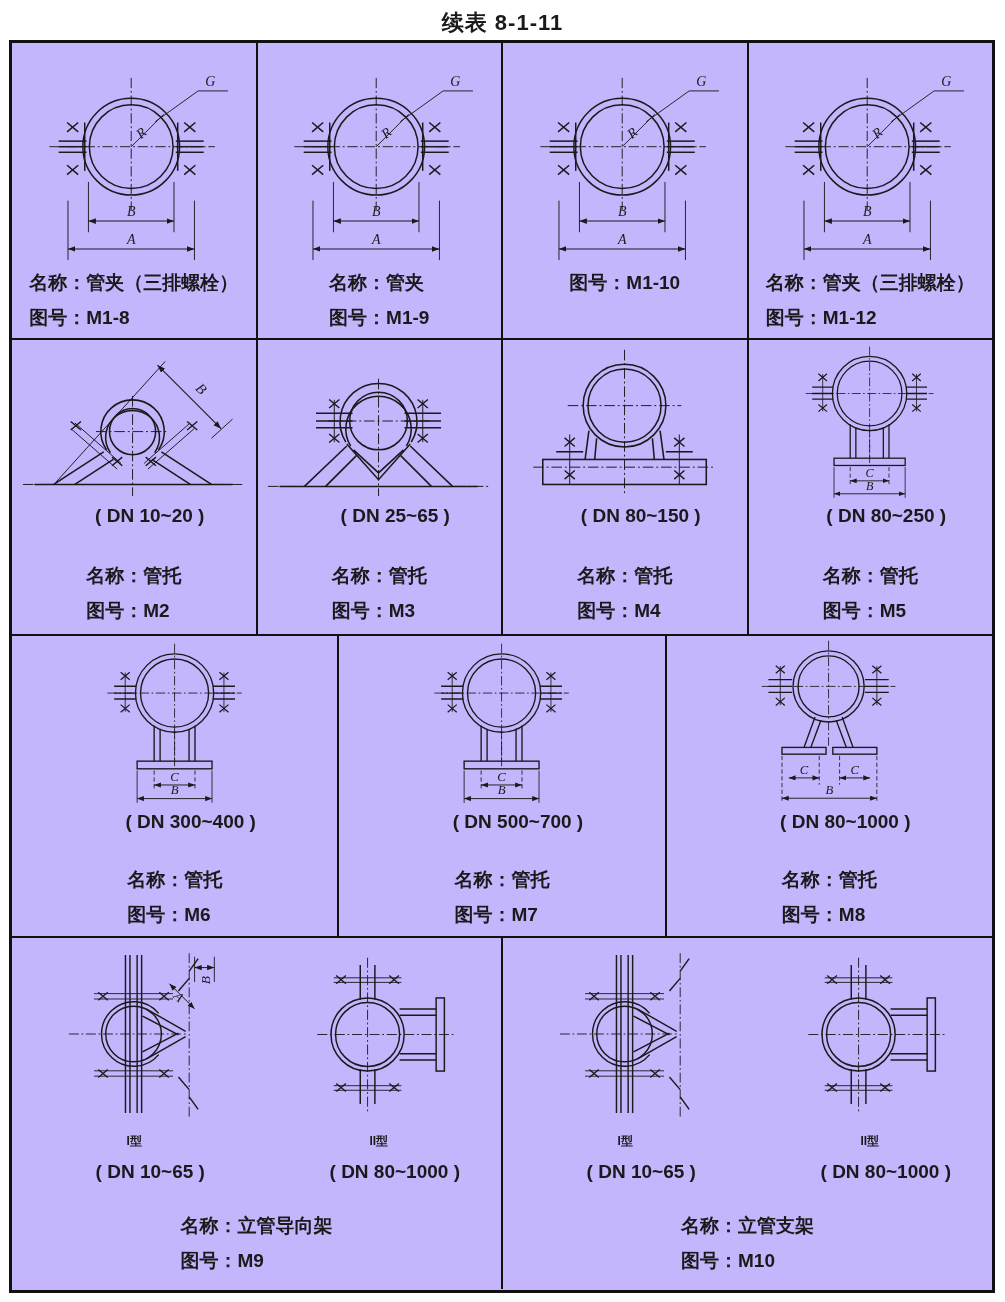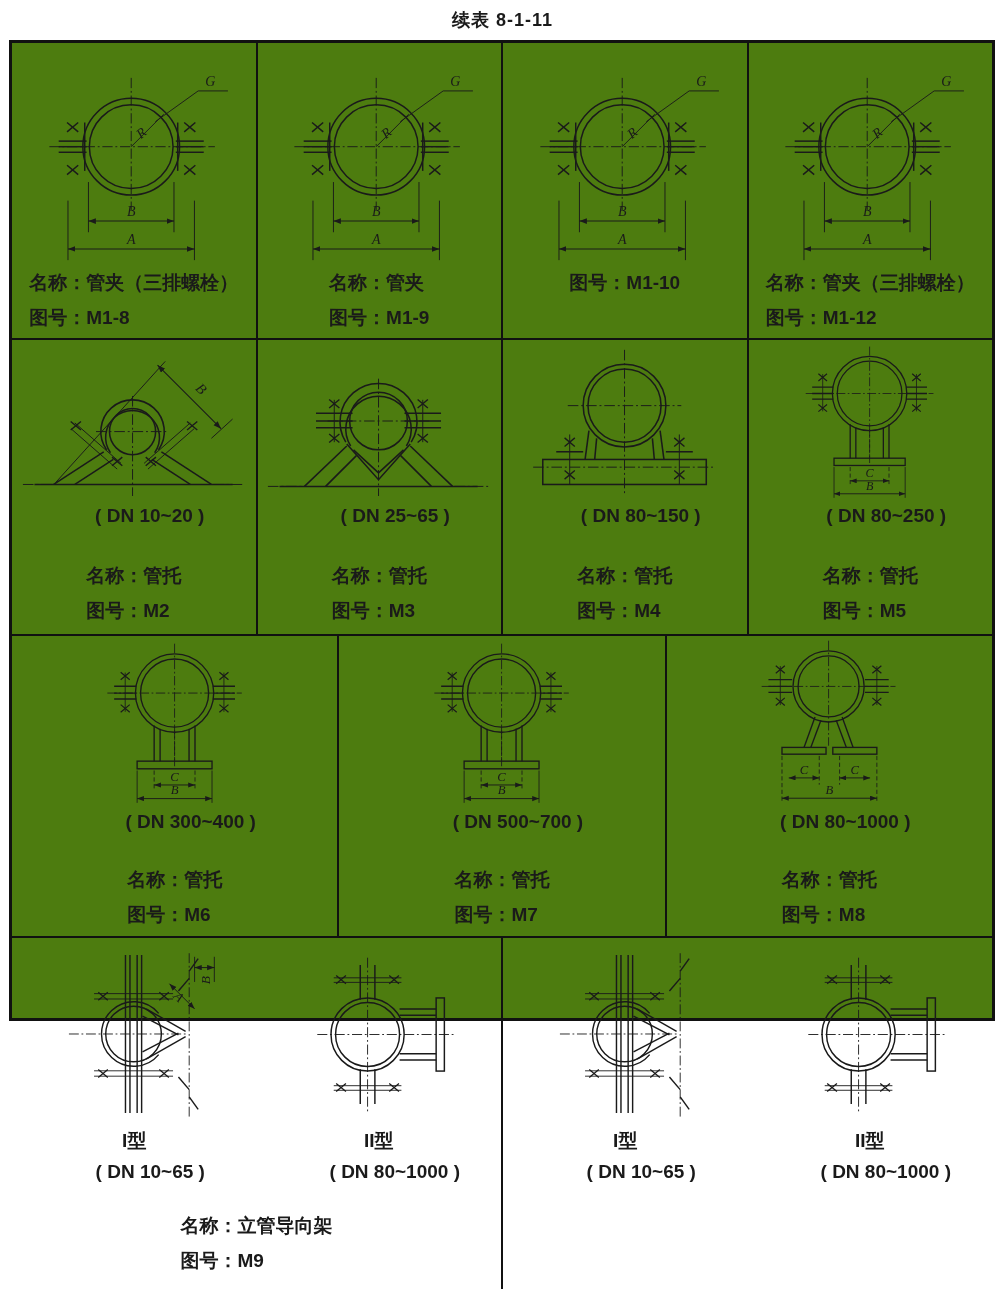--- a/index.html
+++ b/index.html
@@ -1,42 +1,42 @@
 <!DOCTYPE html>
 <html><head>
 <meta charset="utf-8">
 <style>
   * { margin:0; padding:0; box-sizing:border-box; }
   html,body { width:1005px; height:1302px; background:#ffffff; color:#1a1a1a;
               font-family:"Liberation Sans","DejaVu Sans",sans-serif; position:relative; }
   .defs { position:absolute; width:0; height:0; overflow:hidden; }
 
   .page-title { position:absolute; top:8px; left:0; width:1005px; text-align:center;
-                font-size:18px; font-weight:bold; letter-spacing:1px; }
-
-  .table { position:absolute; left:9px; top:40px; width:986px; height:981px;
-           border:3px solid #111; background:#4d7c0f; }
+                font-size:22px; font-weight:bold; letter-spacing:1px; }
+
+  .table { position:absolute; left:9px; top:40px; width:986px; height:1253px;
+           border:3px solid #111; background:#c4b5fd; }
   .row  { display:flex; border-bottom:2px solid #111; }
   .row:last-child { border-bottom:none; }
   .r1 { height:297px; } .r2 { height:296px; } .r3 { height:302px; } .r4 { height:351px; }
   .cell { flex:1; border-right:2px solid #111; display:flex; flex-direction:column; overflow:hidden; }
   .cell:last-child { border-right:none; }
 
   .diagram { display:flex; justify-content:center; align-items:center; }
   .r1 .diagram { height:218px; margin-top:4px; }
   .r2 .diagram { height:158px; margin-top:2px; }
   .r3 .diagram { height:168px; margin-top:2px; }
   .r4 .diagram { height:184px; margin-top:4px; }
 
   .dn   { text-align:center; font-size:19px; font-weight:600; line-height:32px;margin-left:32px; }
   .gap2 { height:26px; } .gap3 { height:24px; } .gap4 { height:20px; }
   .cap  { text-align:center; }
   .cap-block { display:inline-block; text-align:left; }
   .cap-line  { font-size:19px; font-weight:600; line-height:35px; white-space:nowrap; }
-  .type { text-align:center; font-size:19px; font-weight:600; line-height:30px; }
+  .type { text-align:center; font-size:12px; font-weight:600; line-height:30px; }
 
   .pair { display:flex; }
   .half { flex:1; }
 
   
   .dwg        { stroke:#1a1a1a; fill:none; stroke-width:1.6; stroke-linecap:butt; }
   .dwg .cl    { stroke-width:1;   stroke-dasharray:11 3 2 3; }
   .dwg .tn    { stroke-width:1; }
   .dwg .dsh   { stroke-width:1;   stroke-dasharray:5 3; }
   .dwg .dl    { stroke-width:1.1; }
@@ -508,16 +508,20 @@
           <div class="diagram">
             <svg width="160" height="165" viewBox="0 0 175 180">
                 <use href="#d-riser2"></use>
               </svg>
           </div>
           <div class="type">II型</div>
           <div class="dn">( DN 80~1000 )</div>
         </div>
       </div>
       <div class="gap4"></div>
+      <div class="cap"><div class="cap-block">
+        <div class="cap-line">名称：立管支架</div>
+        <div class="cap-line">图号：M10</div>
+      </div></div>
     </div>
   </div>
 
 </div>
 
 </body></html>

